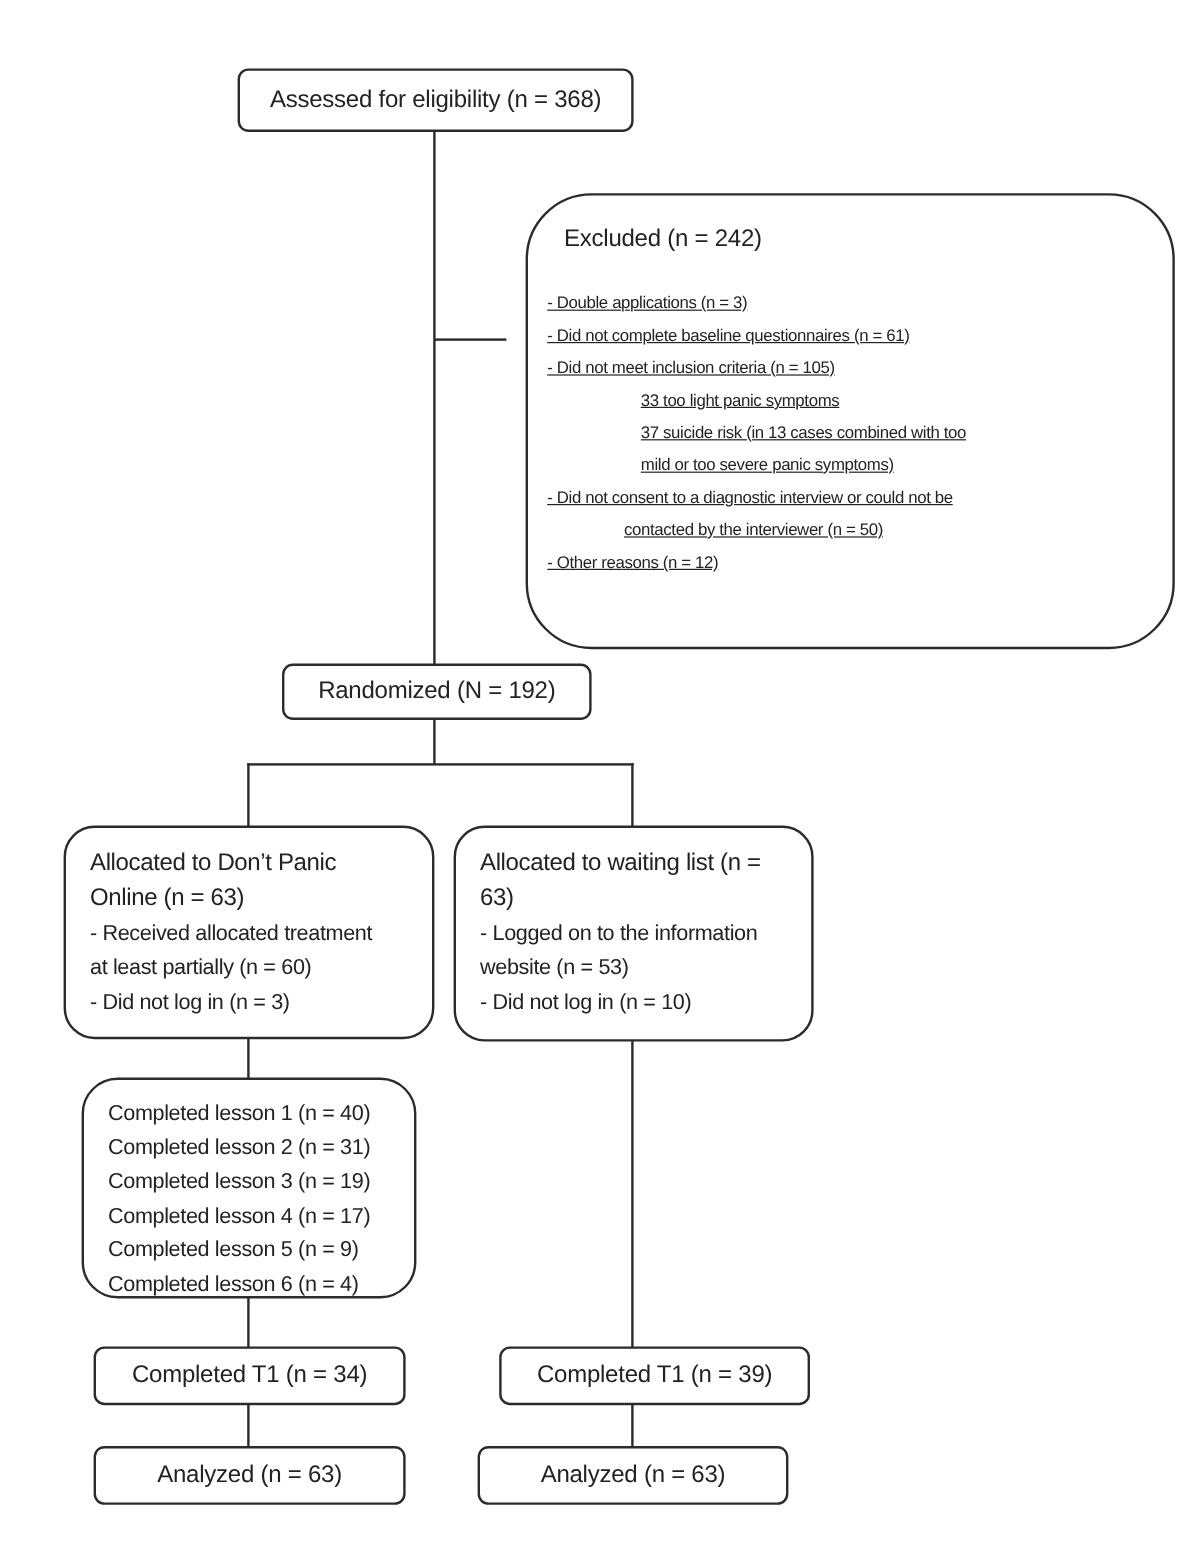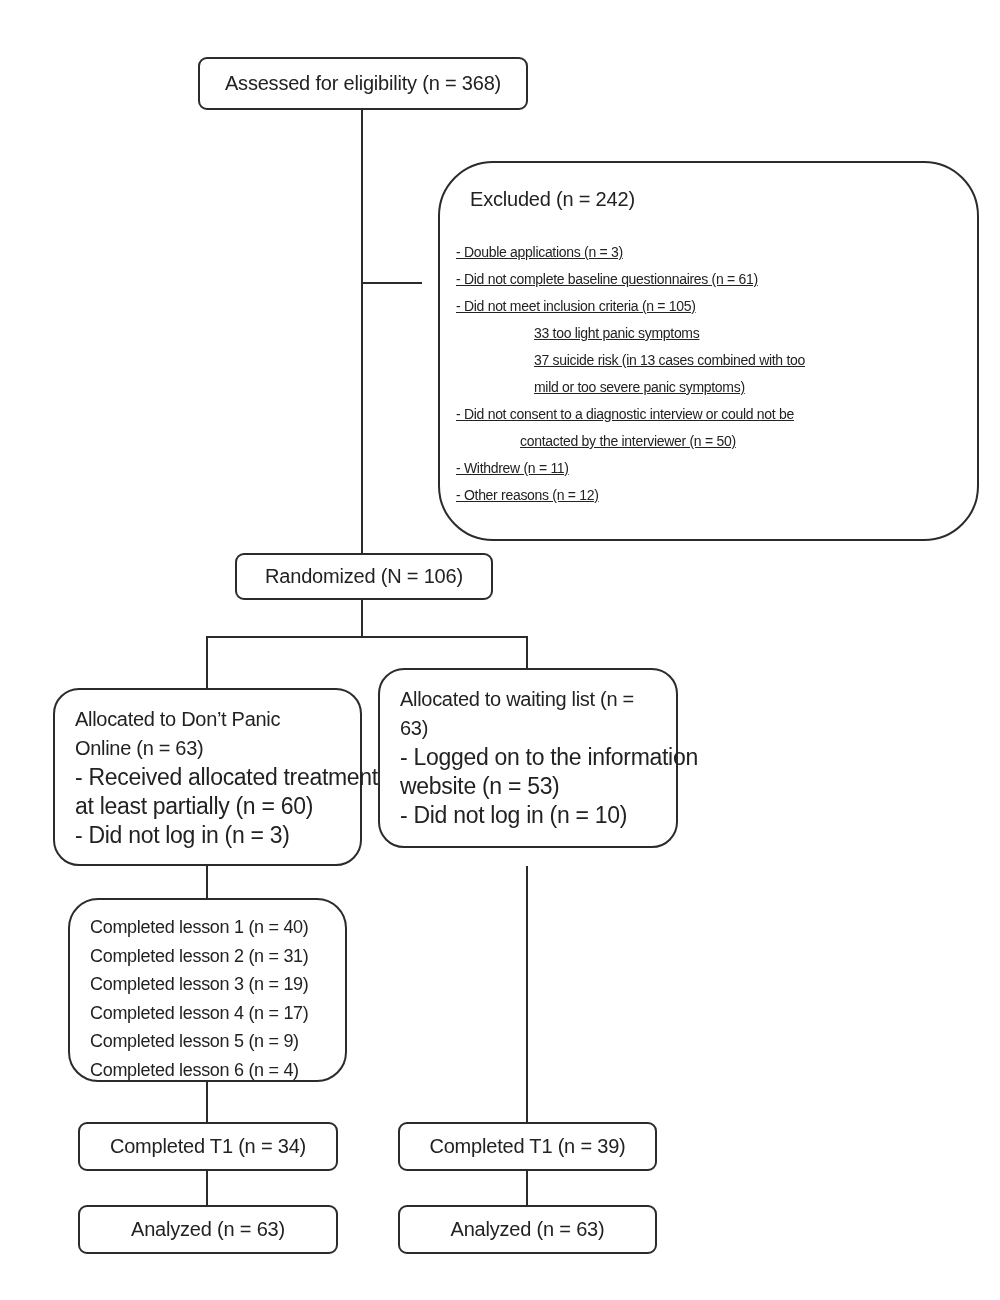--- a/index.html
+++ b/index.html
@@ -55,21 +55,21 @@
     text-decoration: underline;
   }
   .indent  { padding-left: 78px; }
   .indent2 { padding-left: 64px; }
   
   .alloc {
     border-radius: 26px;
     padding: 15px 6px 0 20px;
   }
   .aline {
-    font-size: 23px;
+    font-size: 18px;
     line-height: 29px;
     white-space: nowrap;
     letter-spacing: -0.3px;
   }
   .aline.title { font-size: 20px; }
   
   .lessons {
     left: 68px; top: 898px; width: 279px; height: 184px;
     border-radius: 30px;
     padding: 13px 6px 0 20px;
@@ -106,58 +106,57 @@
   <div class="box excluded">
     <div class="excluded-title">Excluded (n = 242)</div>
     <div class="xline">- Double applications (n = 3)</div>
     <div class="xline">- Did not complete baseline questionnaires (n = 61)</div>
     <div class="xline">- Did not meet inclusion criteria (n = 105)</div>
     <div class="xline indent">33 too light panic symptoms</div>
     <div class="xline indent">37 suicide risk (in 13 cases combined with too</div>
     <div class="xline indent">mild or too severe panic symptoms)</div>
     <div class="xline">- Did not consent to a diagnostic interview or could not be</div>
     <div class="xline indent2">contacted by the interviewer (n = 50)</div>
-    <div class="xline">- Withdrew (n = 11)</div>
     <div class="xline">- Other reasons (n = 12)</div>
   </div>
 
   <div class="box center small-r" style="left:235px; top:553px; width:258px; height:47px;">
-    <span>Randomized (N = 106)</span>
+    <span>Randomized (N = 192)</span>
   </div>
 
   <div class="box alloc" style="left:53px; top:688px; width:309px; height:178px;">
     <div class="aline title">Allocated to Don’t Panic</div>
     <div class="aline title">Online (n = 63)</div>
     <div class="aline">- Received allocated treatment</div>
     <div class="aline">at least partially (n = 60)</div>
     <div class="aline">- Did not log in (n = 3)</div>
   </div>
 
-  <div class="box alloc" style="left:378px; top:668px; width:300px; height:180px;">
+  <div class="box alloc" style="left:378px; top:688px; width:300px; height:180px;">
     <div class="aline title">Allocated to waiting list (n =</div>
     <div class="aline title">63)</div>
     <div class="aline">- Logged on to the information</div>
     <div class="aline">website (n = 53)</div>
     <div class="aline">- Did not log in (n = 10)</div>
   </div>
 
   <div class="box lessons">
     <div class="lline">Completed lesson 1 (n = 40)</div>
     <div class="lline">Completed lesson 2 (n = 31)</div>
     <div class="lline">Completed lesson 3 (n = 19)</div>
     <div class="lline">Completed lesson 4 (n = 17)</div>
     <div class="lline">Completed lesson 5 (n = 9)</div>
     <div class="lline">Completed lesson 6 (n = 4)</div>
   </div>
 
   <div class="box center small-r" style="left:78px; top:1122px; width:260px; height:49px;">
     <span>Completed T1 (n = 34)</span>
   </div>
 
-  <div class="box center small-r" style="left:398px; top:1122px; width:259px; height:49px;">
+  <div class="box center small-r" style="left:416px; top:1122px; width:259px; height:49px;">
     <span>Completed T1 (n = 39)</span>
   </div>
 
   <div class="box center small-r" style="left:78px; top:1205px; width:260px; height:49px;">
     <span>Analyzed (n = 63)</span>
   </div>
 
   <div class="box center small-r" style="left:398px; top:1205px; width:259px; height:49px;">
     <span>Analyzed (n = 63)</span>
   </div>

